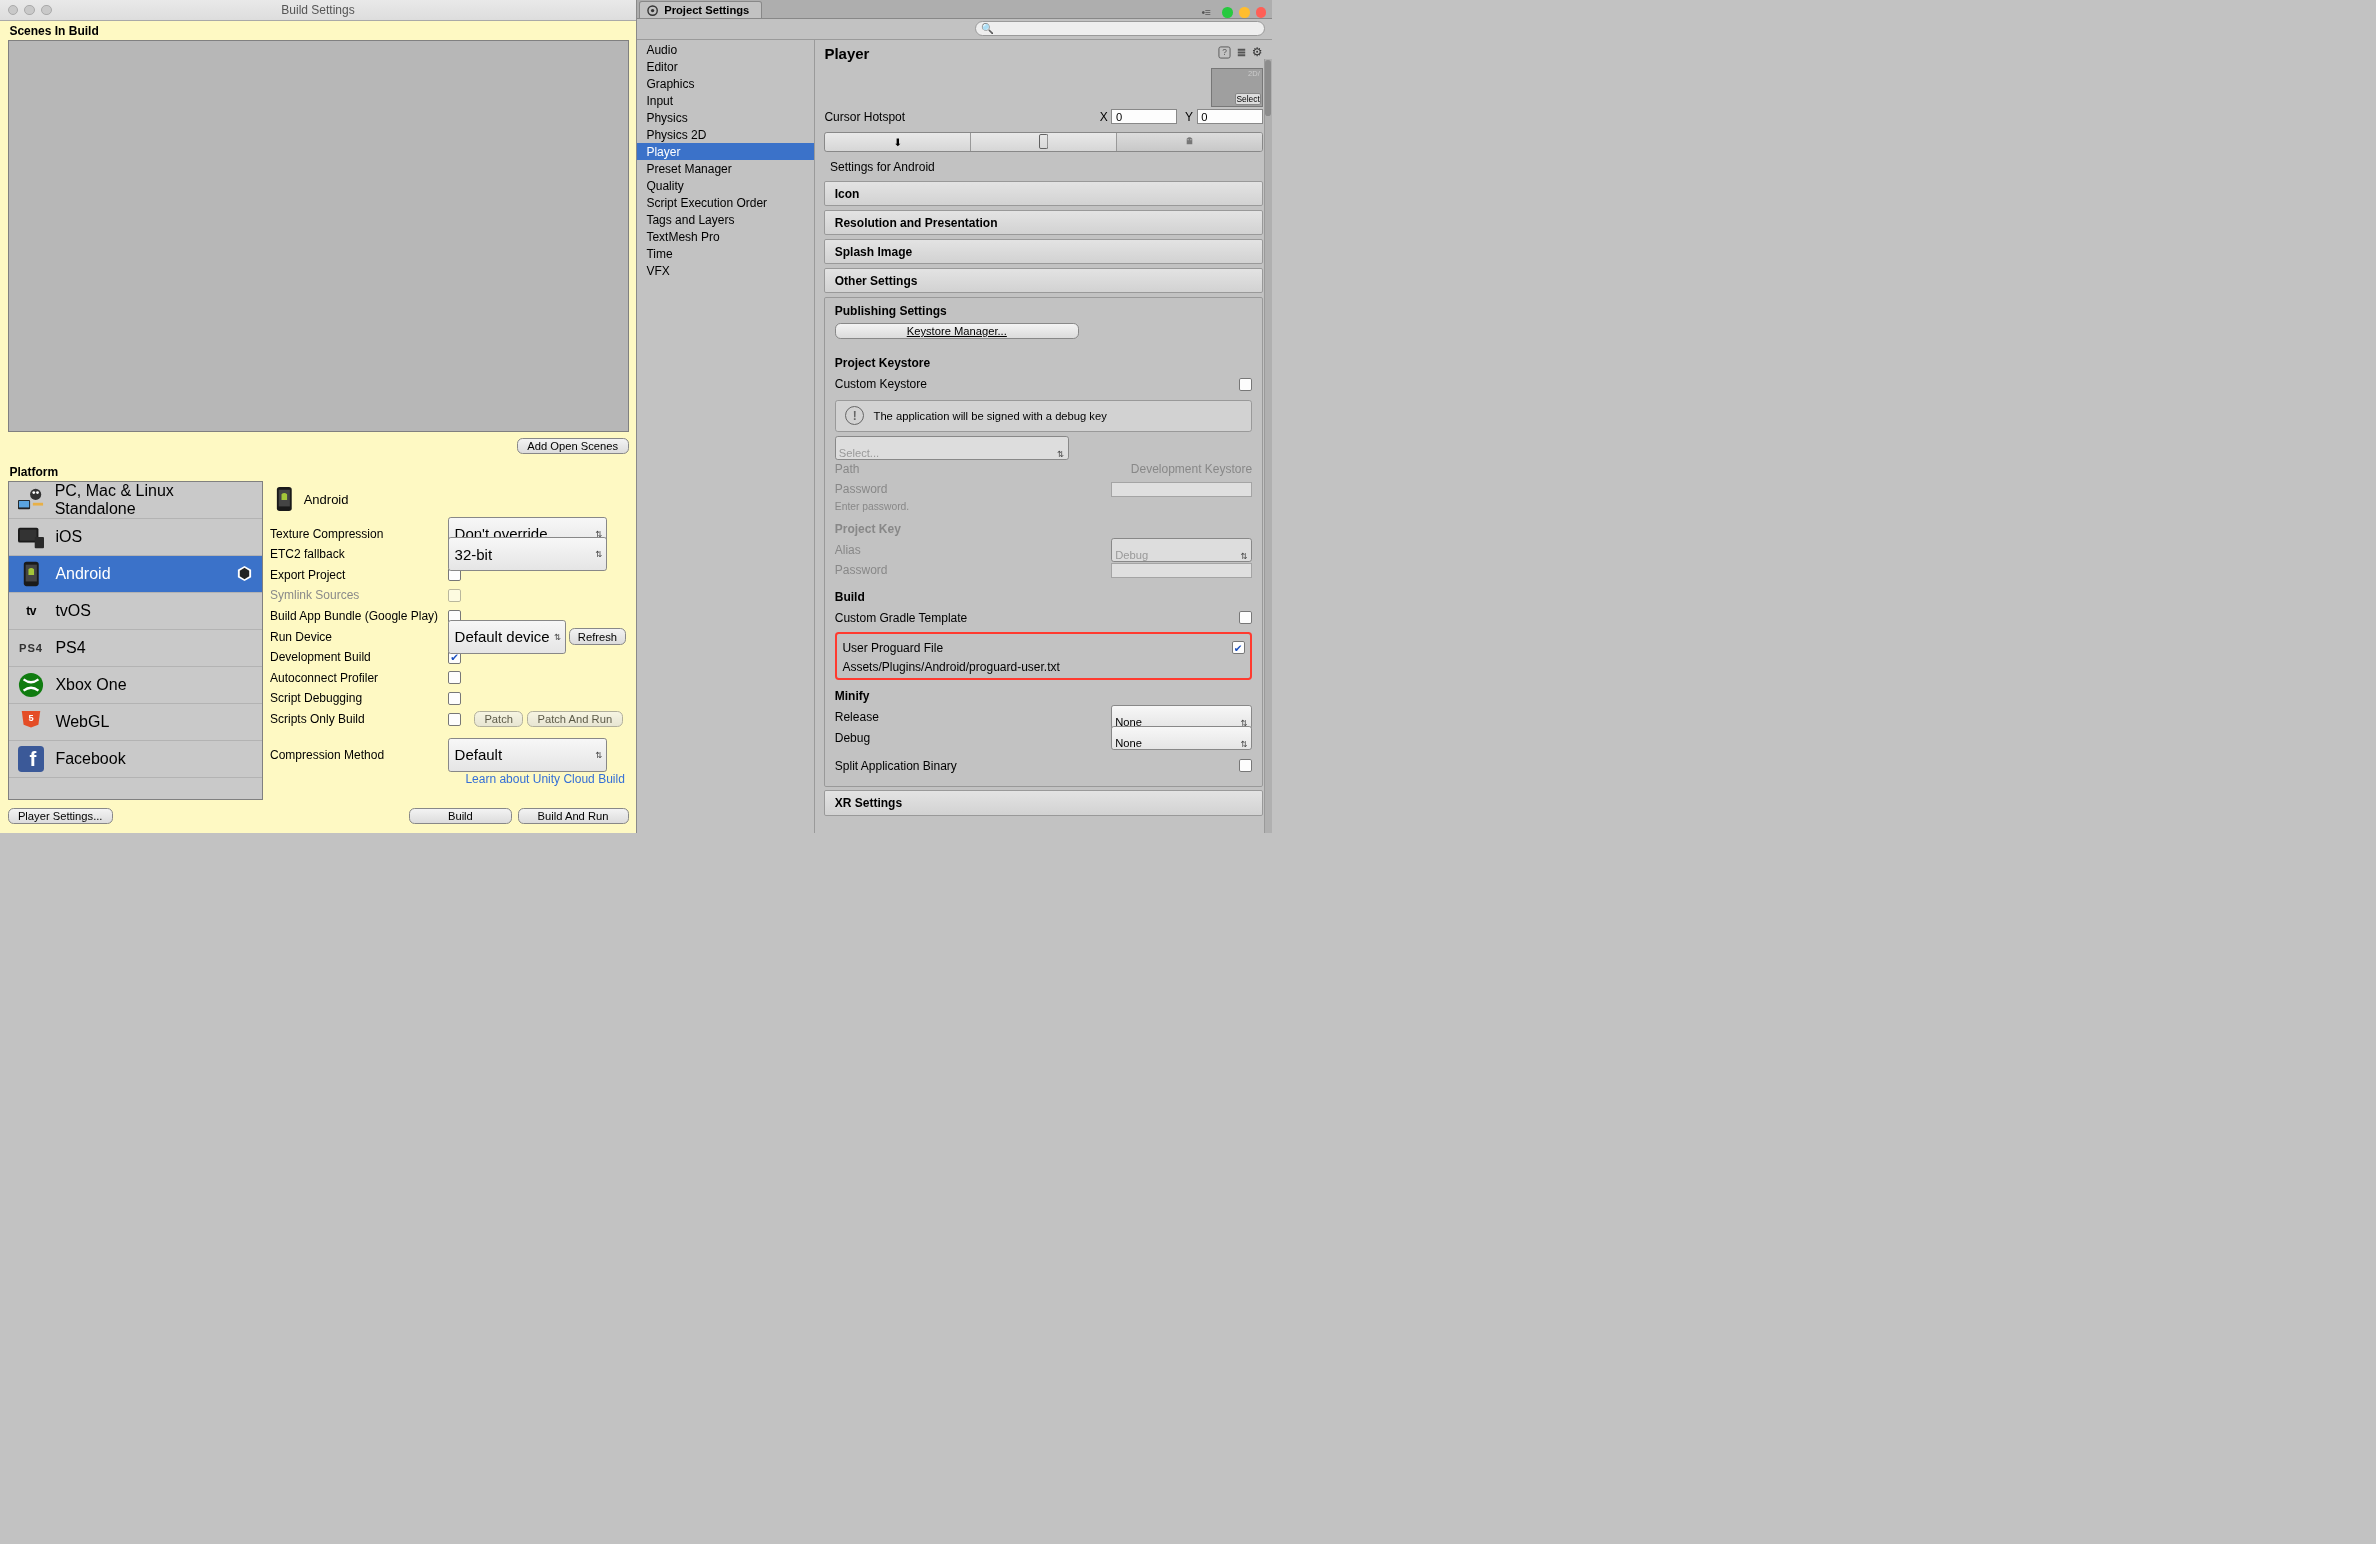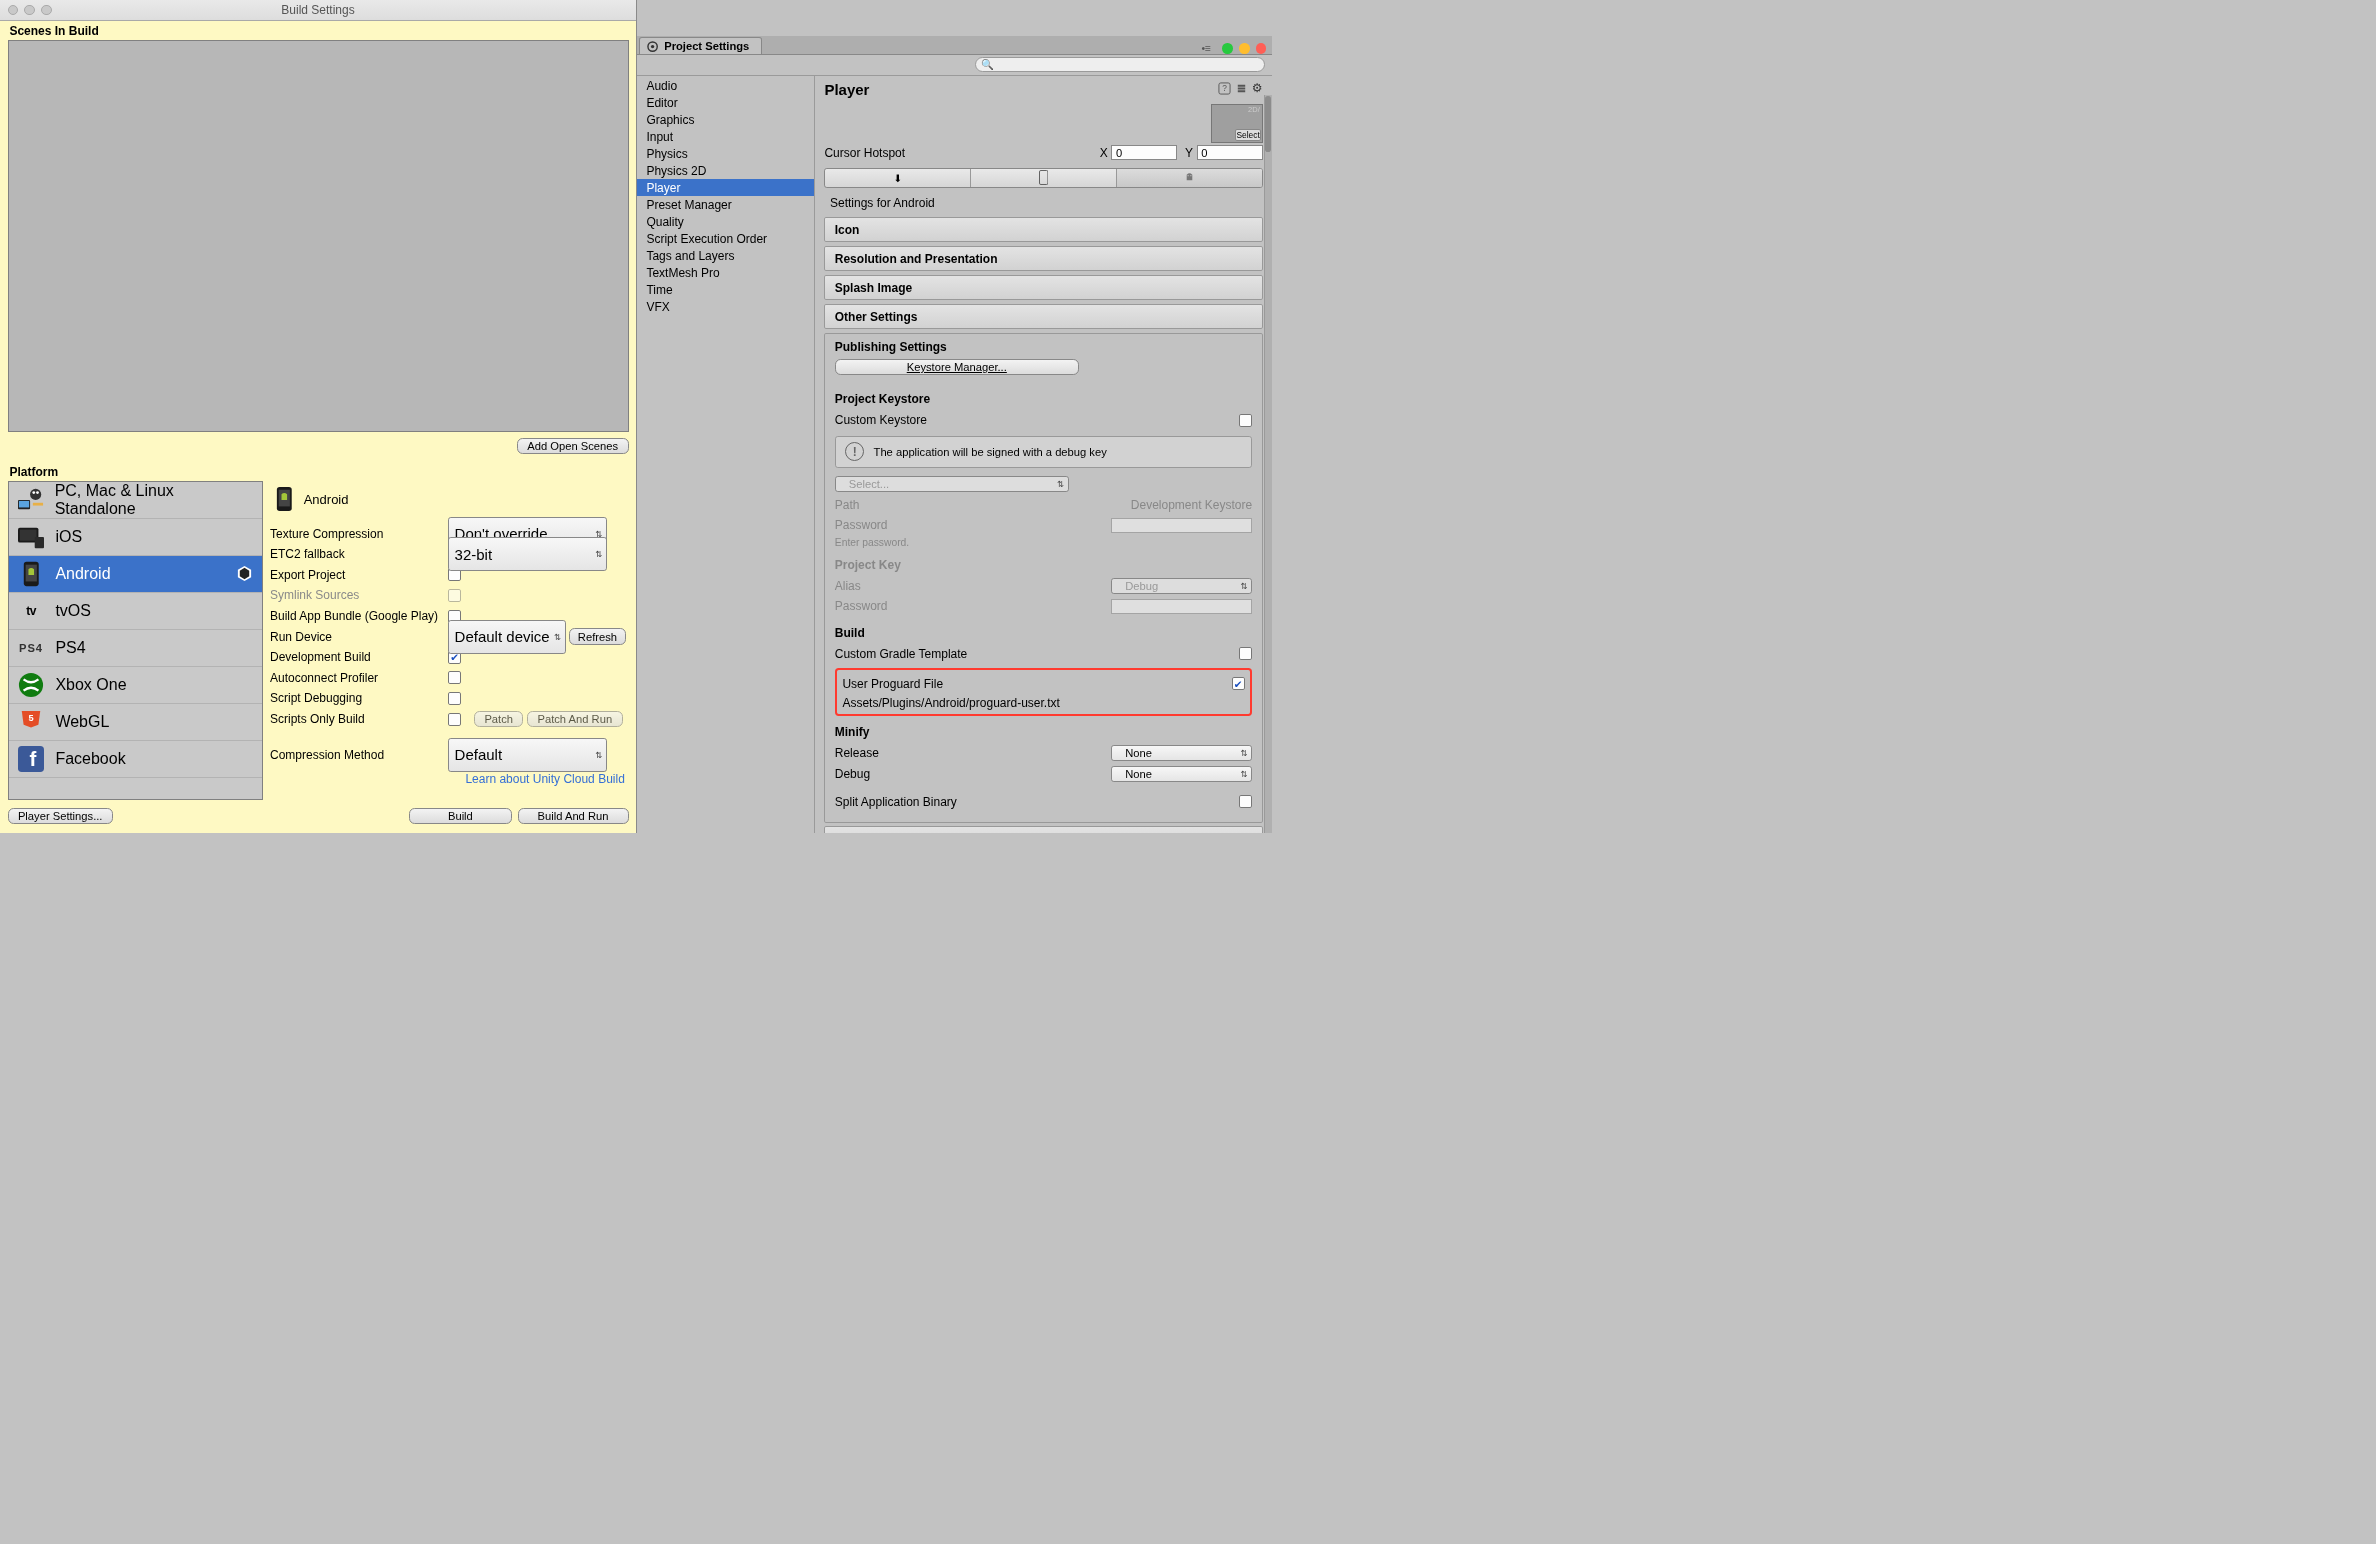--- a/index.html
+++ b/index.html
@@ -185,21 +185,20 @@
     min-width: 0;
   }
   .proj-tabrow {
     height: 19px;
     background: #aeaeae;
     display:flex;
     align-items:flex-end;
     justify-content: space-between;
     border-bottom: 0.9px solid #888;
     padding: 0 5.6px 0 0;
-    margin-top: 36px;
   }
   .proj-tab {
     display:flex;
     align-items:center;
     gap:5.6px;
     background: #c2c2c2;
     border: 0.9px solid #888;
     border-bottom: none;
     border-top-left-radius: 2.8px;
     border-top-right-radius: 2.8px;
@@ -358,21 +357,21 @@
     display:flex;align-items:center;height:20.6px;font-size:12px;
   }
   .prop-row.gray { color:#888; }
   .prop-row .lab { flex:1; }
   .prop-row .val { color:#888; }
   .prop-input {
     border:0.9px solid #888;background:#fdfdfd;height:15px;width:141px;font-size:11.2px;padding:0 3.7px;
   }
   .prop-select {
     border:0.9px solid #888;border-radius:2.8px;background:linear-gradient(#f7f7f7,#e5e5e5);
-    height:16px;min-width:141px;font-size:11.2px;padding:0 15px 0 13px;position:relative;display:flex;align-items:center;
+    height:24px;min-width:141px;font-size:11.2px;padding:0 15px 0 3px;position:relative;display:flex;align-items:flex-end;
   }
   .prop-select::after{content:"⇅";position:absolute;right:3.7px;font-size:8.4px;color:#444;}
   .prop-select.disabled{color:#999;background:#ddd;}
   .subhead { font-weight:700; margin:9.4px 0 3.7px; }
   .hint { font-size:10.3px; color:#888; margin-top:1.9px; }
   .keystore-btn { margin:0 0 7.5px 0; width:244px; text-align:center;text-decoration:underline; }
   .highlight-box {
     border:2.8px solid #ff3a2f;
     border-radius:3.7px;
     padding:3.7px 5.6px;

